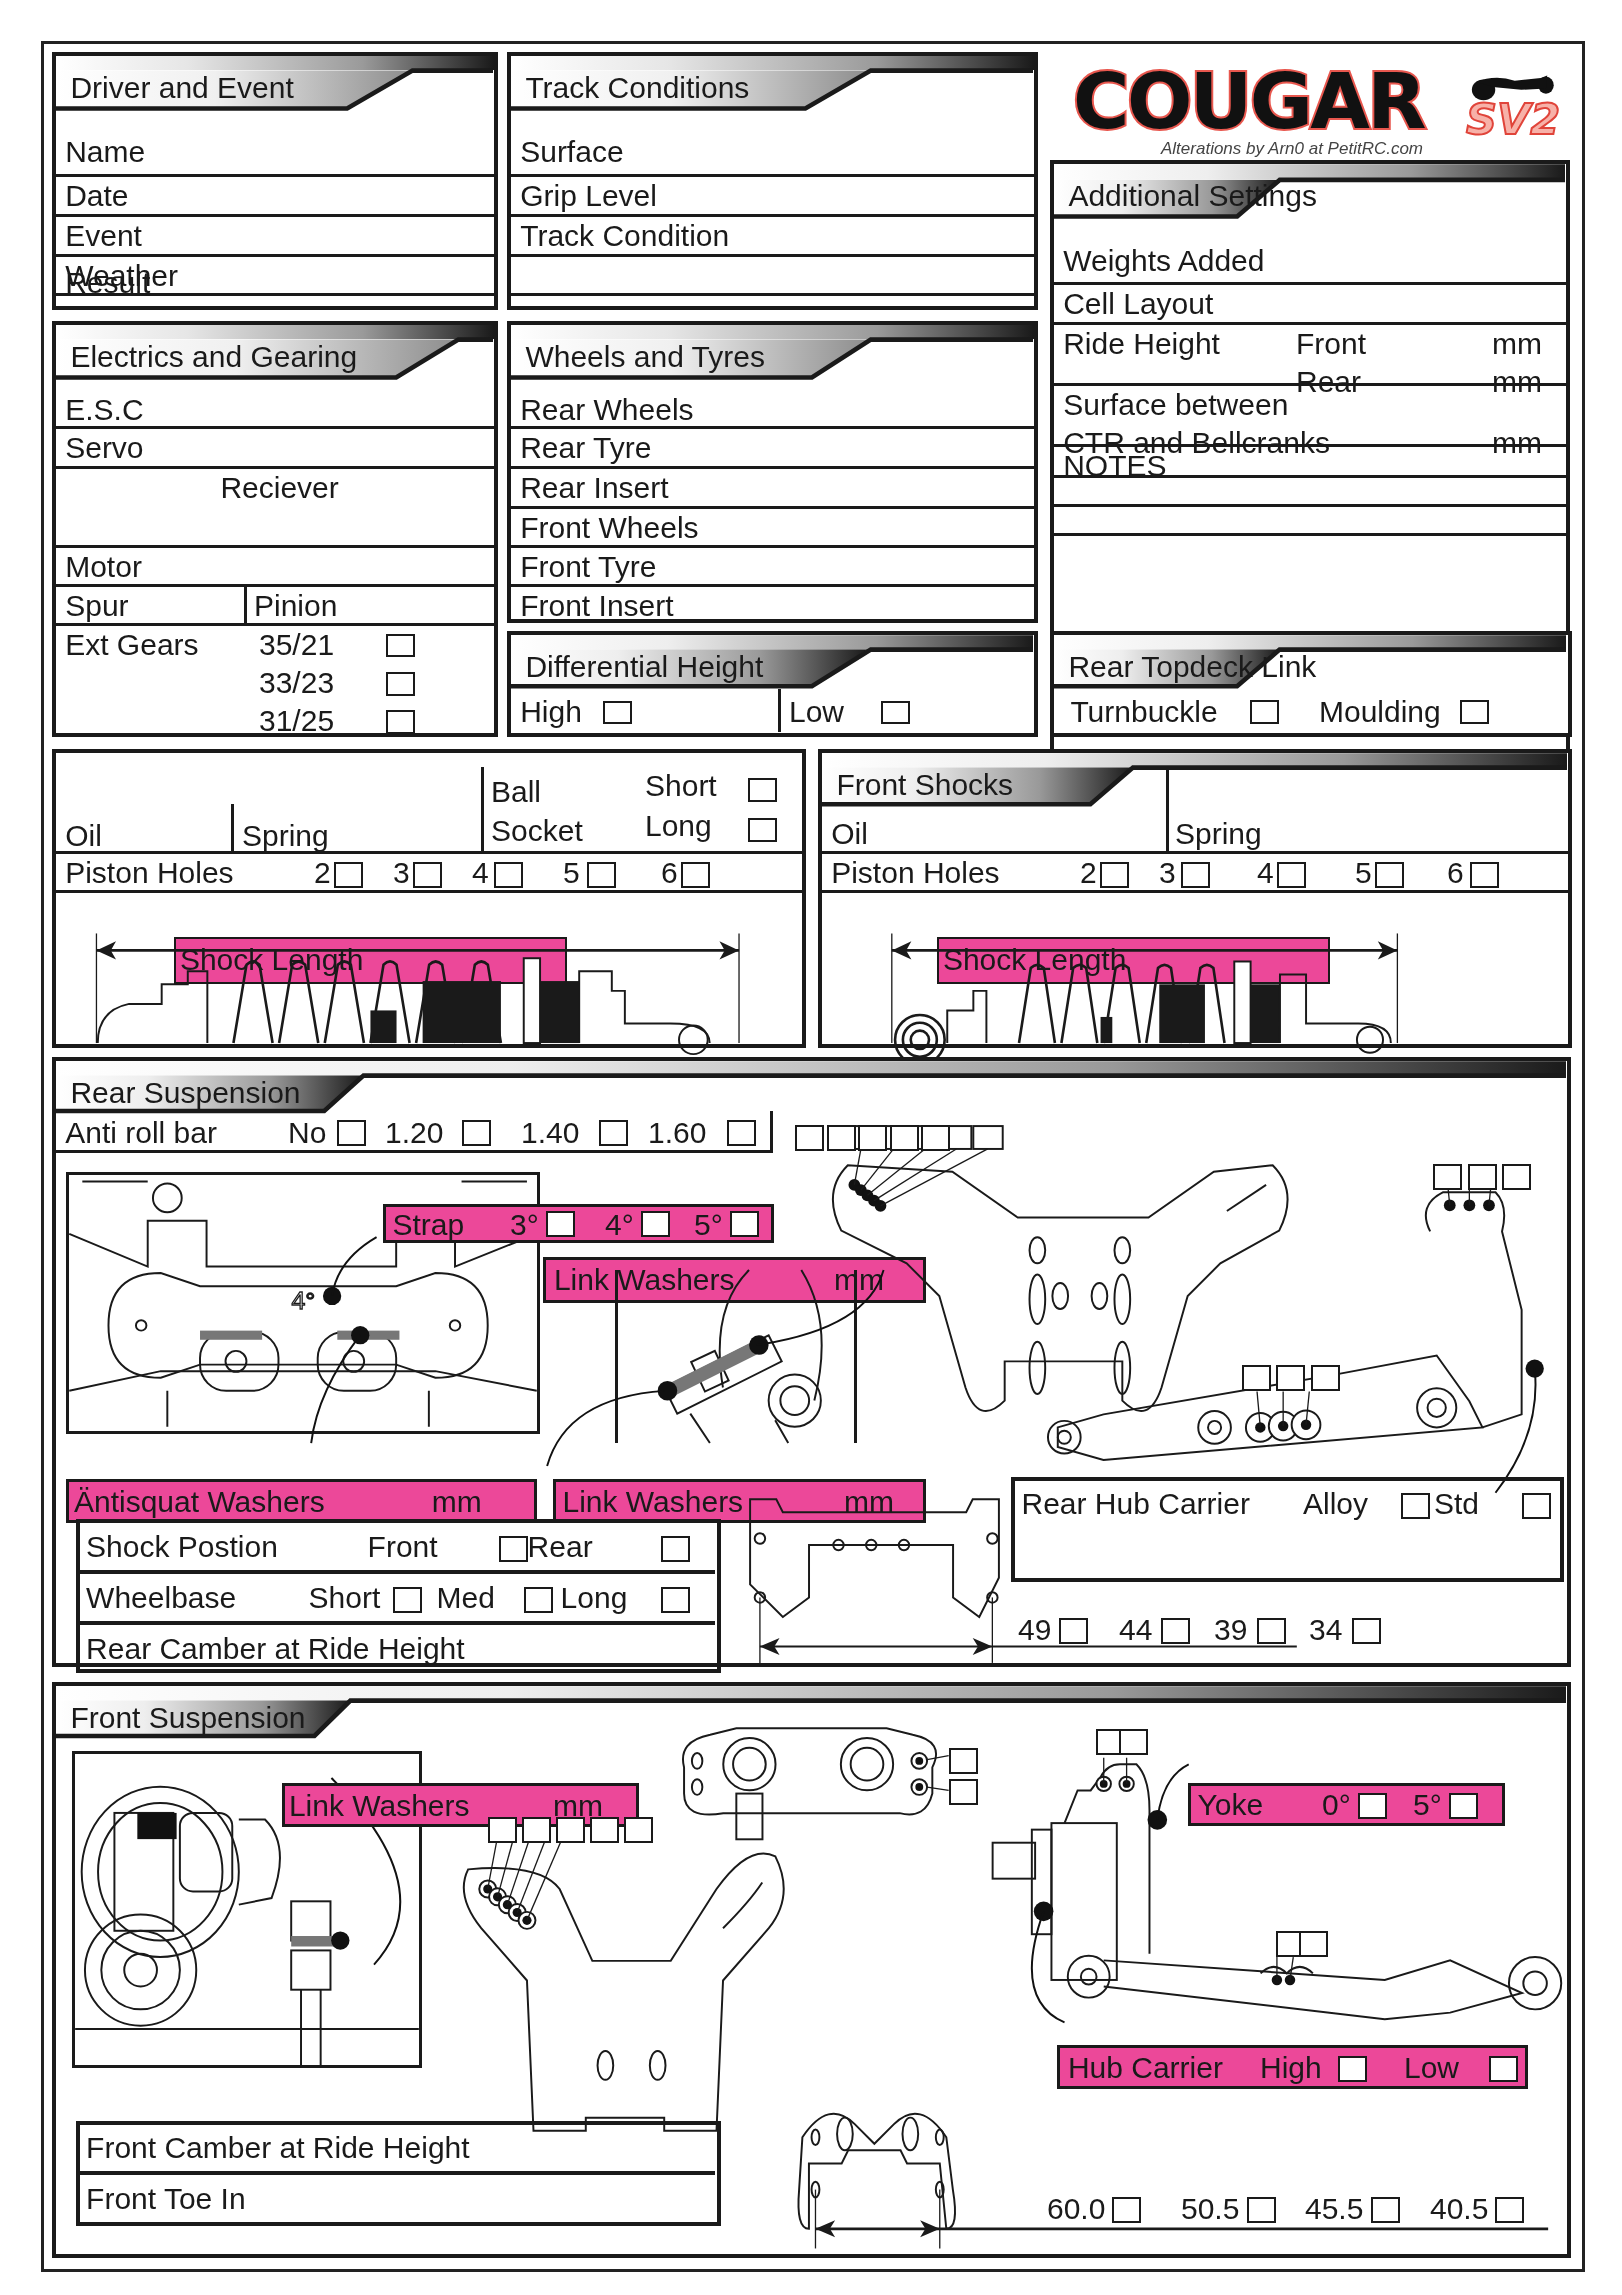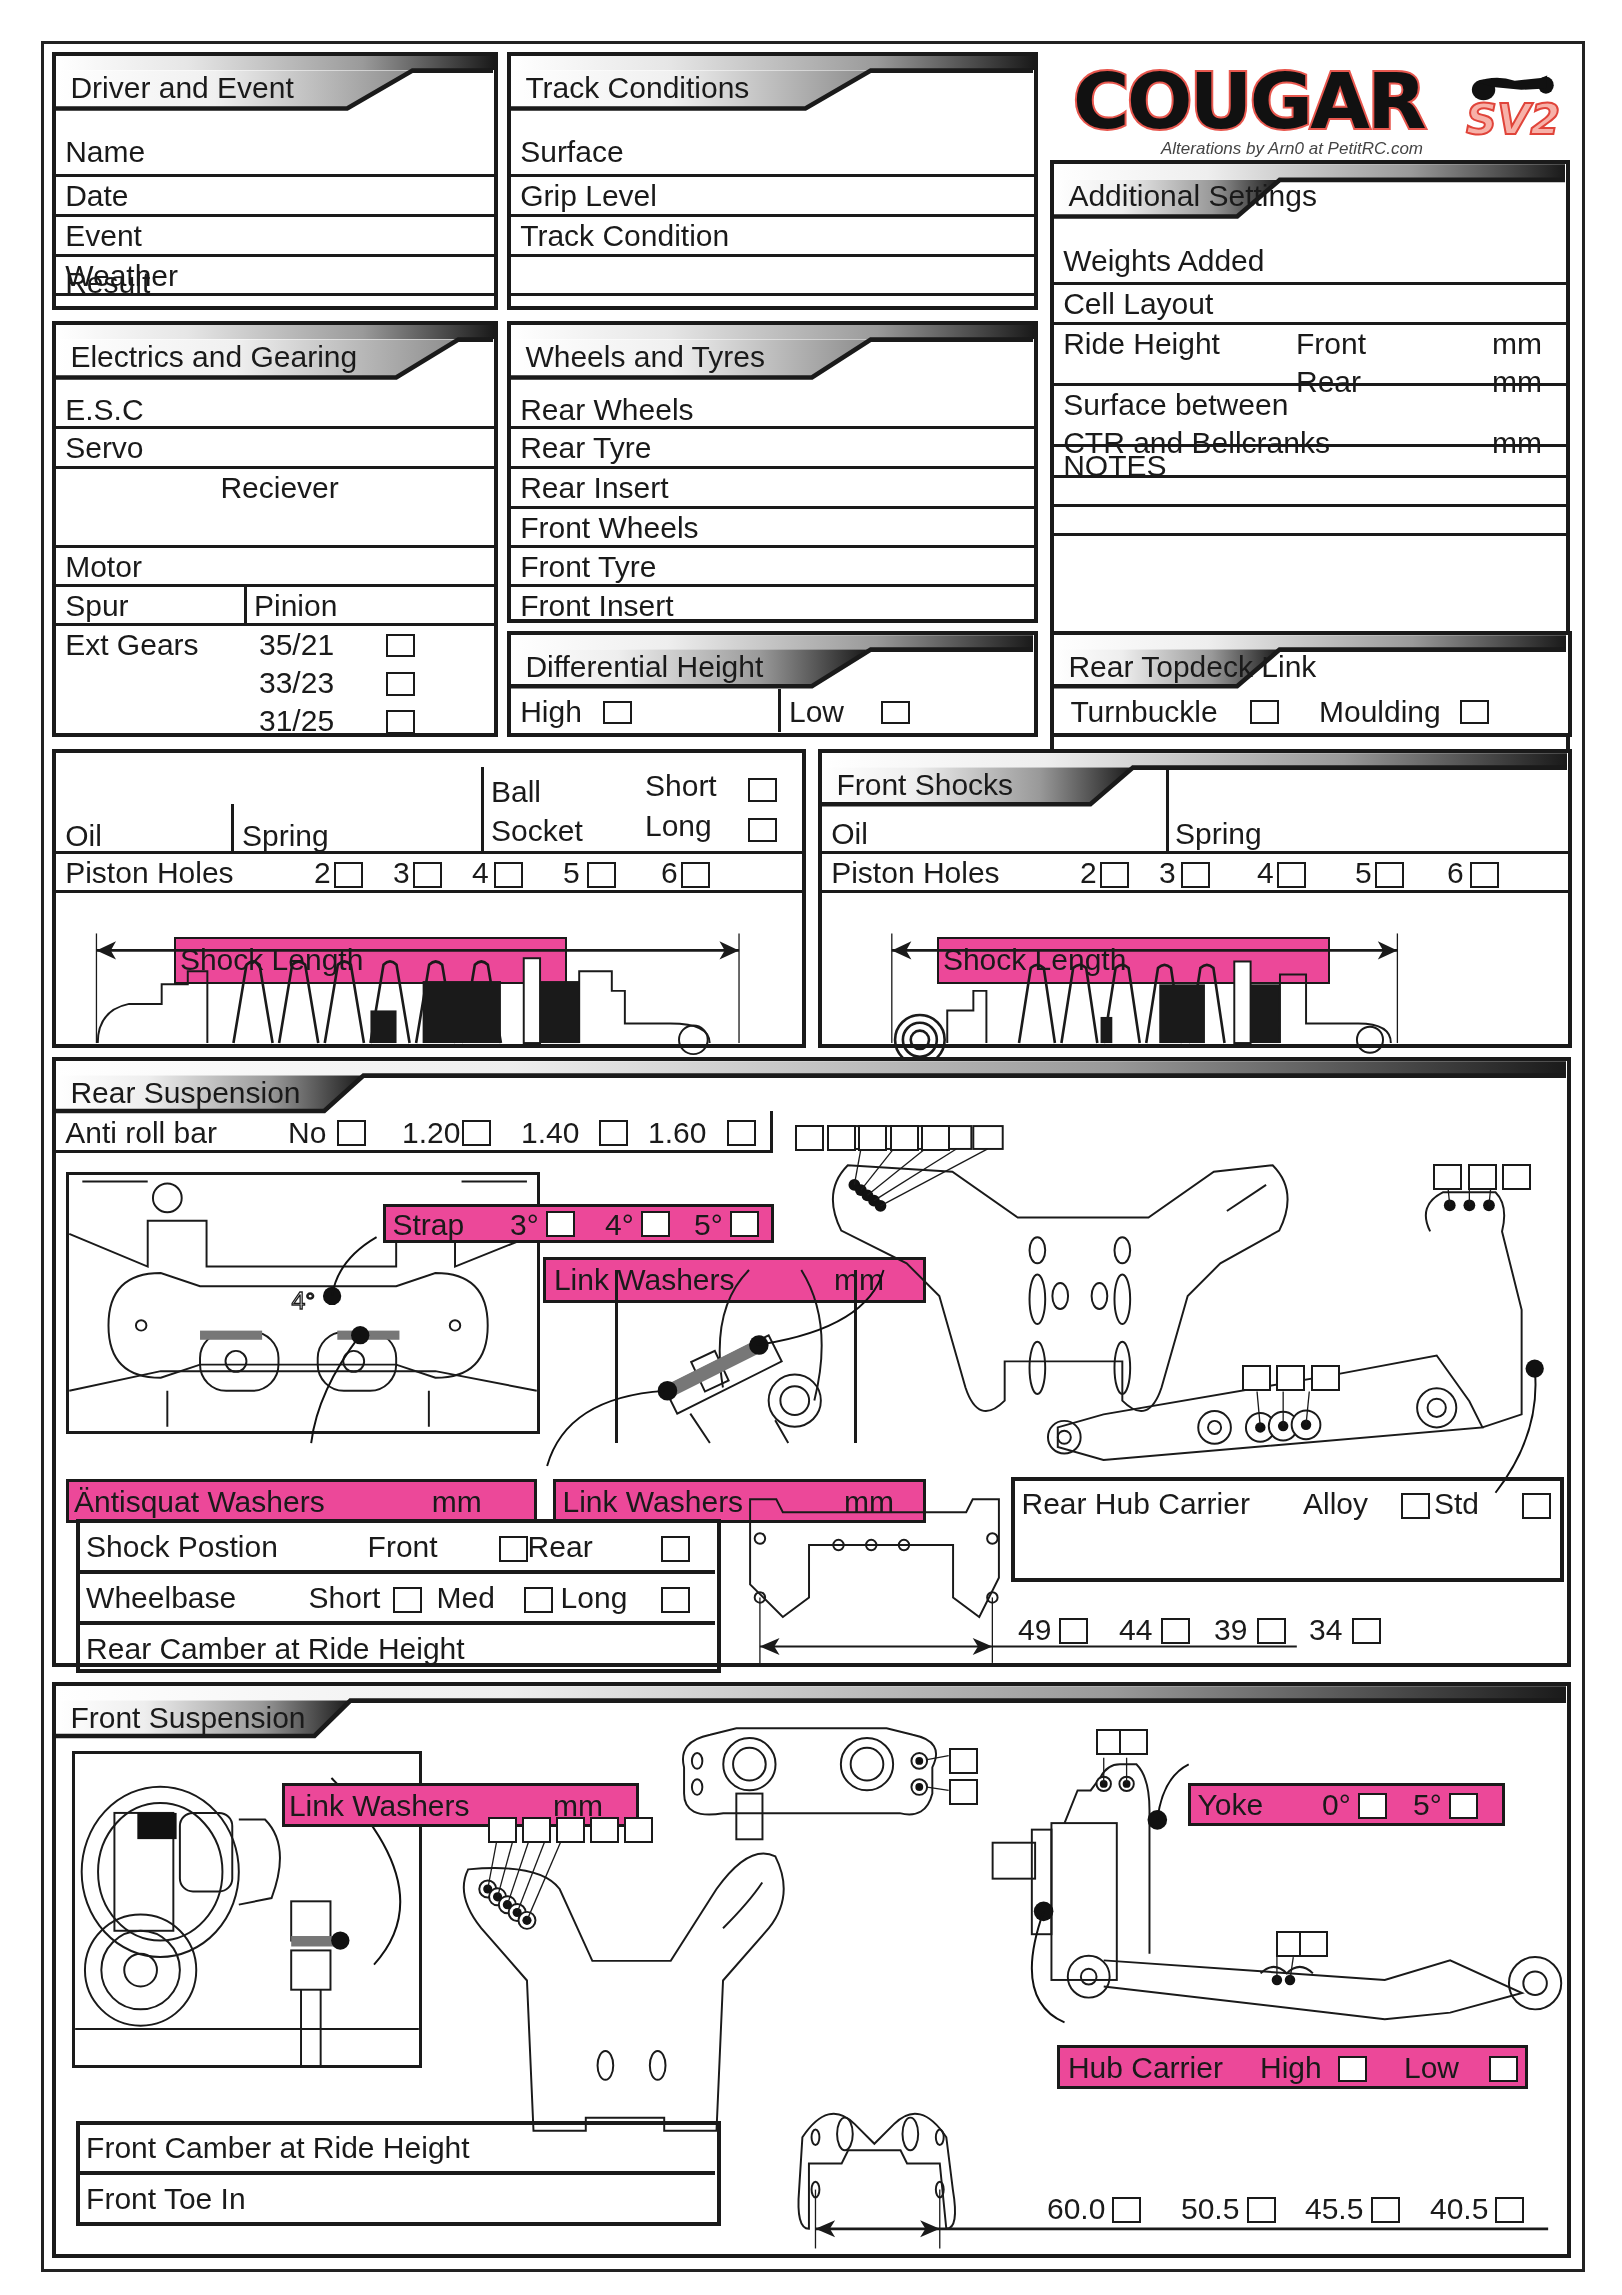--- a/index.html
+++ b/index.html
@@ -370,21 +370,21 @@
       <polygon points="0,22 470,22 410,76 0,76" fill="url(#g10)"></polygon>
       <polyline points="0,76 410,76 470,22 2308,22" fill="none" stroke="#1a1a1a" stroke-width="7"></polyline>
     </svg>
     <div class="title">Rear Suspension</div>
   </div>
 
   <div class="abs" style="left:0;top:50px;width:717px;height:42px;border-right:3.3px solid #1a1a1a;border-bottom:3.3px solid #1a1a1a;">
     <span class="lbl" style="left:9.2px;top:2.6px;">Anti roll bar</span>
     <span class="lbl" style="left:232px;top:2.6px;">No</span>
     <span class="cbs abs" style="left:281px;top:9.2px;"></span>
-    <span class="lbl" style="left:346px;top:2.6px;">1.20</span>
+    <span class="lbl" style="left:329px;top:2.6px;">1.20</span>
     <span class="cbs abs" style="left:406px;top:9.2px;"></span>
     <span class="lbl" style="left:465px;top:2.6px;">1.40</span>
     <span class="cbs abs" style="left:543px;top:9.2px;"></span>
     <span class="lbl" style="left:592px;top:2.6px;">1.60</span>
     <span class="cbs abs" style="left:671px;top:9.2px;"></span>
   </div>
 
   <div class="abs" style="left:9.8px;top:111px;width:474px;height:262px;border:3.3px solid #1a1a1a;">
     <svg style="left:0;top:0;" width="468" height="255" viewBox="0 0 715 390">
       <g fill="none" stroke="#1a1a1a" stroke-width="3">

